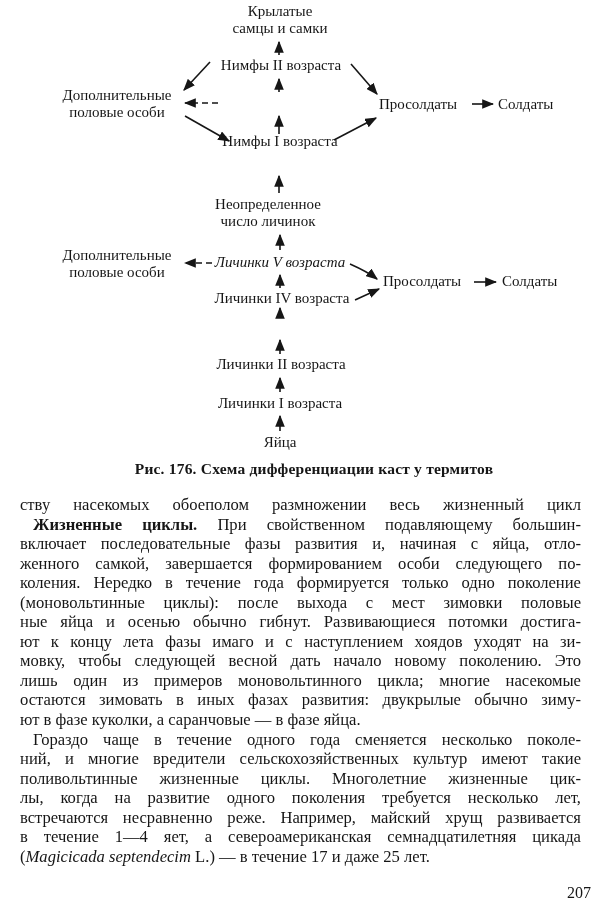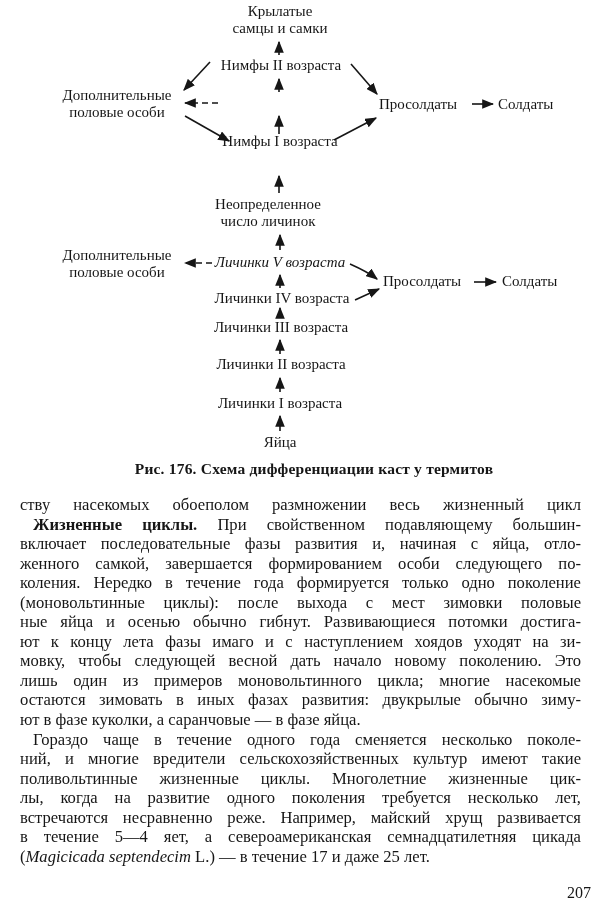--- a/index.html
+++ b/index.html
@@ -117,21 +117,20 @@
       <div>Дополнительные</div>
       <div>половые особи</div>
     </div>
 
     <div class="node centered" style="left:280px; top:254px;font-style:italic;">Личинки V возраста</div>
 
     <div class="node" style="left:383px; top:273px;">Просолдаты</div>
     <div class="node" style="left:502px; top:273px;">Солдаты</div>
 
     <div class="node centered" style="left:282px; top:290px;">Личинки IV возраста</div>
-    <div class="node centered" style="left:281px; top:319px;">Личинки III возраста</div>
     <div class="node centered" style="left:281px; top:356px;">Личинки II возраста</div>
     <div class="node centered" style="left:280px; top:395px;">Личинки I возраста</div>
     <div class="node centered" style="left:280px; top:434px;">Яйца</div>
 
     <div class="caption">Рис. 176. Схема дифференциации каст у термитов</div>
   </div>
 
   <div class="bodytext">
 
     <div>
@@ -148,21 +147,21 @@
       <div class="bt-line">остаются зимовать в иных фазах развития: двукрылые обычно зиму-</div>
       <div class="bt-line endline">ют в фазе куколки, а саранчовые — в фазе яйца.</div>
     </div>
 
     <div>
       <div class="bt-line ind">Гораздо чаще в течение одного года сменяется несколько поколе-</div>
       <div class="bt-line">ний, и многие вредители сельскохозяйственных культур имеют такие</div>
       <div class="bt-line">поливольтинные жизненные циклы. Многолетние жизненные цик-</div>
       <div class="bt-line">лы, когда на развитие одного поколения требуется несколько лет,</div>
       <div class="bt-line">встречаются несравненно реже. Например, майский хрущ развивается</div>
-      <div class="bt-line">в течение 5—4 яет, а североамериканская семнадцатилетняя цикада</div>
+      <div class="bt-line">в течение 1—4 яет, а североамериканская семнадцатилетняя цикада</div>
       <div class="bt-line endline"><span>(</span><i>Magicicada septendecim</i><span> L.) — в течение 17 и даже 25 лет.</span></div>
     </div>
 
   </div>
 
   <div class="pageno">207</div>
 
 </div>
 
 </body></html>

